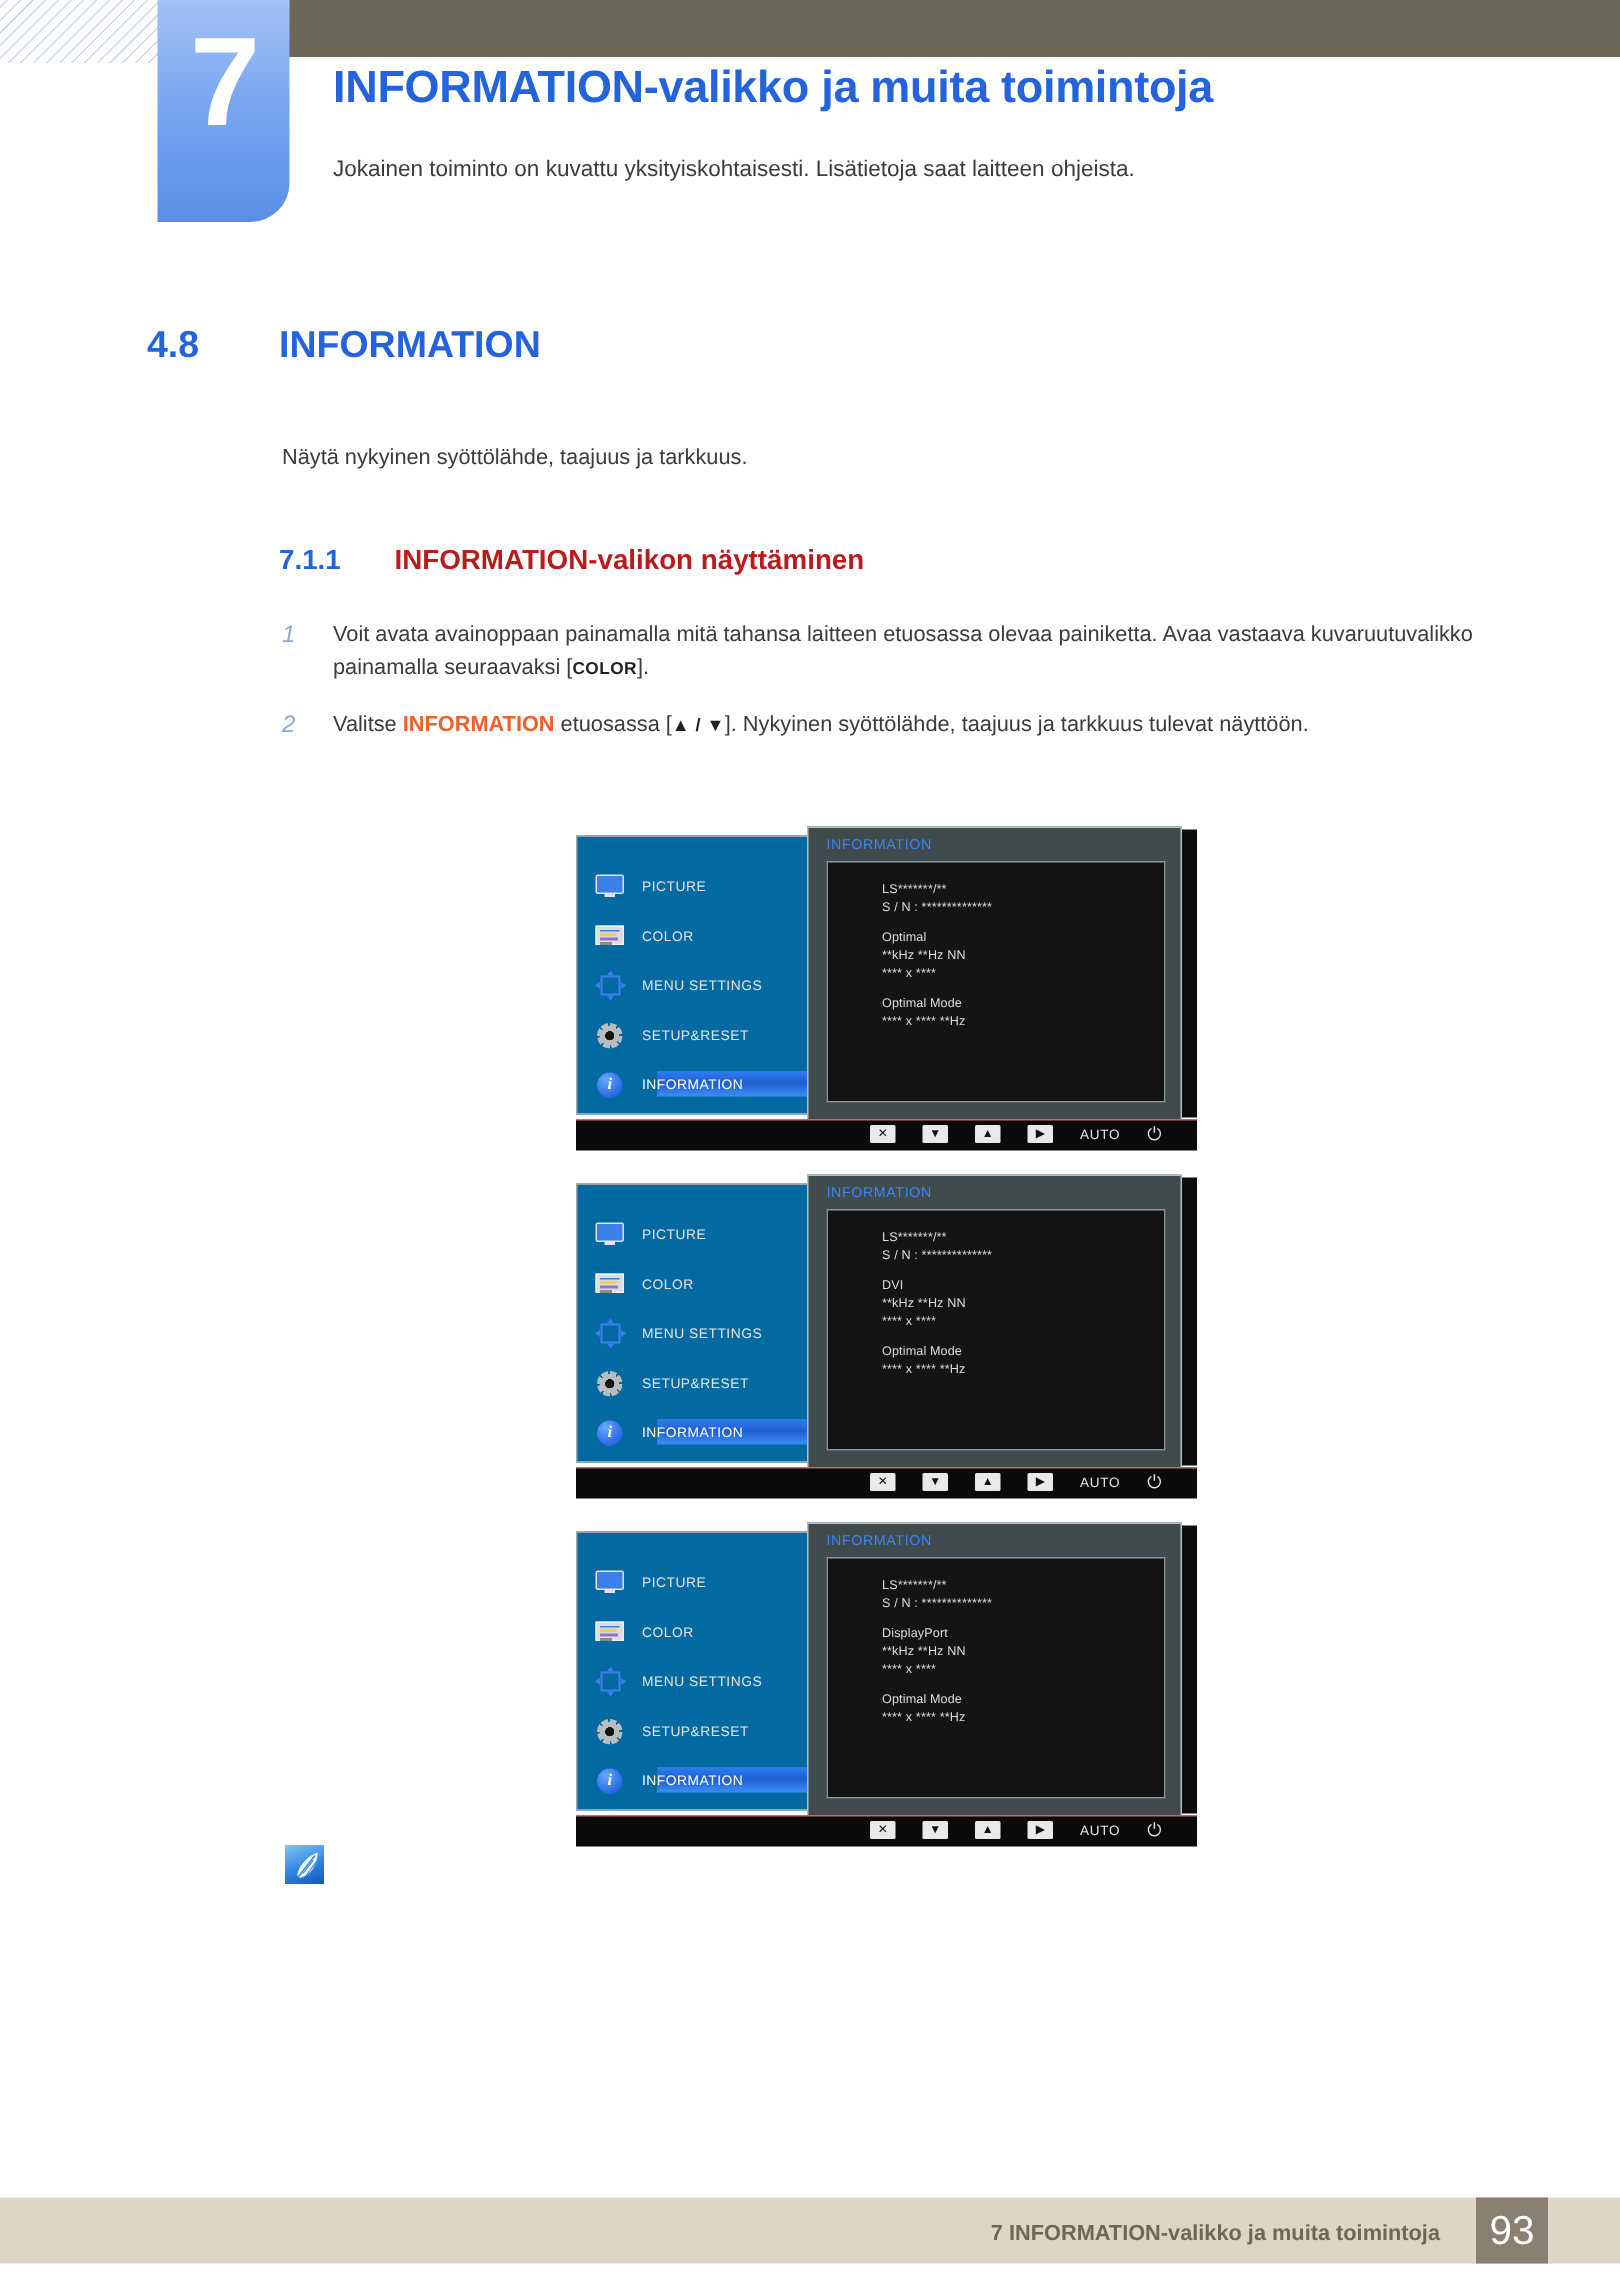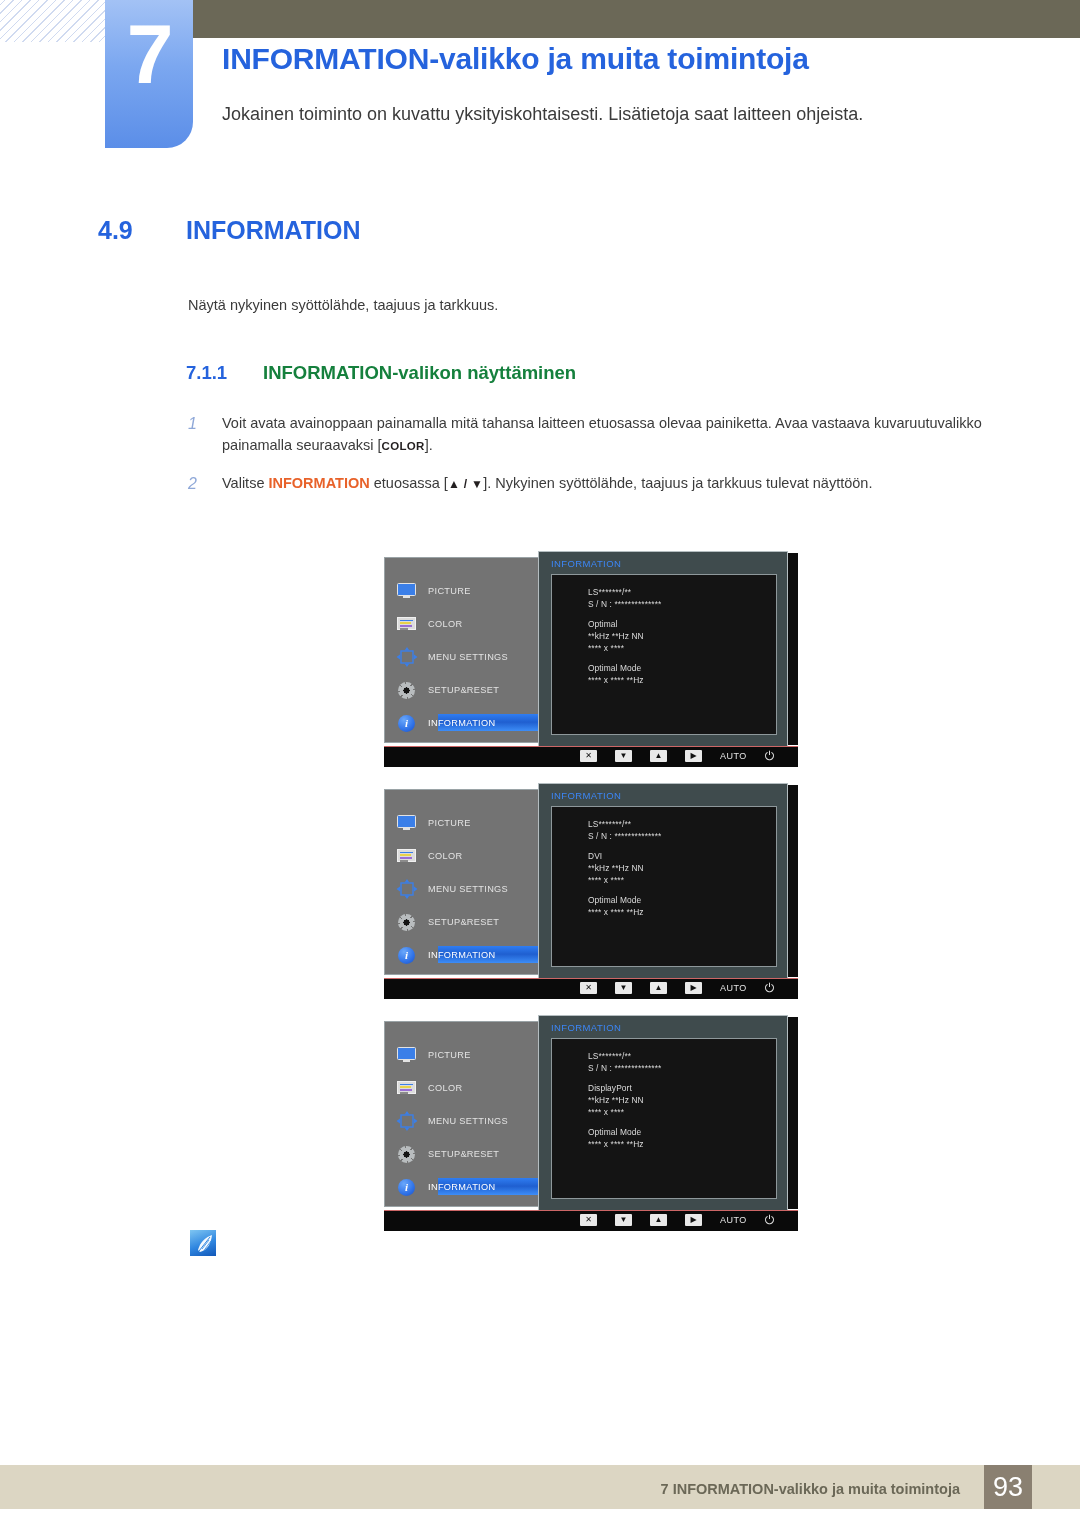--- a/index.html
+++ b/index.html
@@ -65,21 +65,21 @@
     position: absolute;
     left: 222px; top: 42px;
     font-size: 30px;
     font-weight: 700;
     color: #2563dd;
     letter-spacing: -0.2px;
   }
   .chap-sub {
     position: absolute;
     left: 222px; top: 104px;
-    font-size: 18px;
+    font-size: 15px;
     color: #3b3b3b;
   }
 
   
   .h1-wrap {
     position: absolute;
     left: 98px; top: 216px;
     display: flex;
     align-items: baseline;
   }
@@ -100,21 +100,21 @@
     position: absolute;
     left: 186px; top: 362px;
     display: flex;
     align-items: flex-end;
   }
   .h2-num {
     font-size: 18.5px; font-weight: 700; color: #2563dd;
     width: 77px;
   }
   .h2-text {
-    font-size: 18.5px; font-weight: 700; color: #15803d;
+    font-size: 18.5px; font-weight: 700; color: #b91c1c;
   }
 
   
   .steps { position: absolute; left: 188px; top: 412px; width: 830px; }
   .step { display: flex; margin-bottom: 15px; }
   .step-num {
     width: 34px; flex: none;
     font-size: 16px; font-style: italic;
     color: #8fa8d8;
     line-height: 1.5;
@@ -139,21 +139,21 @@
   .osd-shadow {
     position: absolute;
     left: 398px; top: 2px;
     width: 16px; height: 192px;
     background: #0d0d0d;
   }
   .osd-left {
     position: absolute;
     left: 0; top: 6px;
     width: 164px; height: 186px;
-    background: #737373;
+    background: #0369a1;
     border: 1px solid #9aa3a6;
     box-sizing: border-box;
   }
   .osd-right {
     position: absolute;
     left: 154px; top: 0;
     width: 250px; height: 198px;
     background: #3f4b4d;
     border: 1px solid #b4bdc0;
     box-sizing: border-box;
@@ -343,21 +343,21 @@
 <div class="hdr-hatch"></div>
 <div class="hdr-hatch2"></div>
 
 <div class="chap-tab">
   <div class="chap-num">7</div>
 </div>
 <div class="chap-title">INFORMATION-valikko ja muita toimintoja</div>
 <div class="chap-sub">Jokainen toiminto on kuvattu yksityiskohtaisesti. Lisätietoja saat laitteen ohjeista.</div>
 
 <div class="h1-wrap">
-  <span class="h1-num">4.9</span>
+  <span class="h1-num">4.8</span>
   <span class="h1-text">INFORMATION</span>
 </div>
 
 <div class="body-p">Näytä nykyinen syöttölähde, taajuus ja tarkkuus.</div>
 
 <div class="h2-wrap">
   <span class="h2-num">7.1.1</span>
   <span class="h2-text">INFORMATION-valikon näyttäminen</span>
 </div>
 

